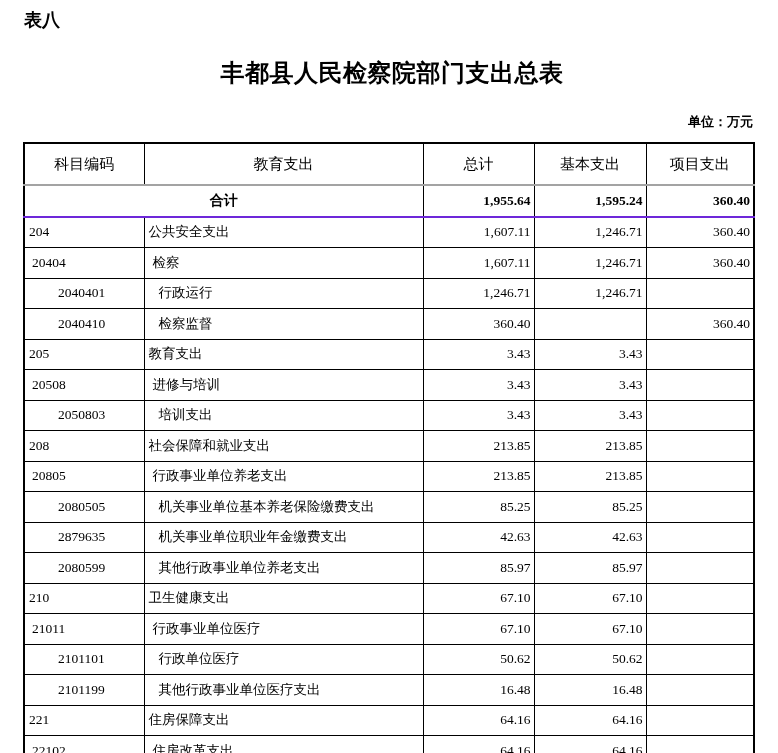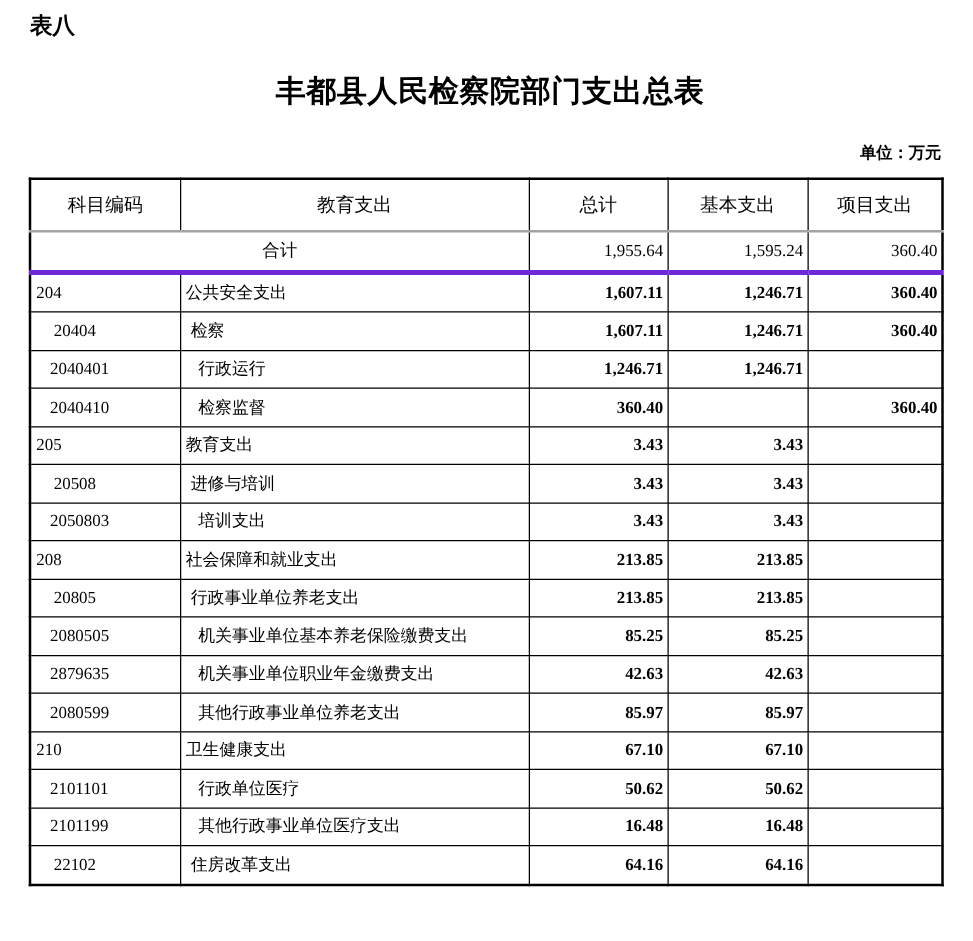--- a/index.html
+++ b/index.html
@@ -63,38 +63,37 @@
     font-size: 15px;
     font-weight: normal;
     text-align: center;
     border-bottom: 2px solid #a3a3a3;
   }
   table.grid tbody td {
     height: 27.5px;
     font-size: 13.5px;
   }
   tr.total-row td {
-    font-weight: normal;
-    border-bottom: 4px solid #6d28d9;
+    font-weight: bold;
+    border-bottom: 2px solid #6d28d9;
   }
   tr.total-row td.total-label {
     text-align: center;
     font-size: 14px;
   }
   td.num {
     text-align: right;
     padding-right: 3px;
-    font-weight: bold;
   }
   td.code, td.name {
     text-align: left;
   }
   td.code.lvl1 { padding-left: 4px; margin-left: 12px; }
-  td.code.lvl2 { padding-left: 18px; margin-left: 10px; }
-  td.code.lvl3 { padding-left: 15px; }
+  td.code.lvl2 { padding-left: 7px; margin-left: 10px; }
+  td.code.lvl3 { padding-left: 33px; }
   td.name.lvl1 { padding-left: 4px; }
   td.name.lvl2 { padding-left: 8px; }
   td.name.lvl3 { padding-left: 14px; }
 </style>
 </head>
 <body>
 
 <div class="corner-label">表八</div>
 
 <h1 class="doc-title">丰都县人民检察院部门支出总表</h1>
@@ -210,34 +209,48 @@
         <td class="num"></td>
       </tr>
       <tr>
         <td class="code lvl1">210</td>
         <td class="name lvl1">卫生健康支出</td>
         <td class="num">67.10</td>
         <td class="num">67.10</td>
         <td class="num"></td>
       </tr>
       <tr>
+        <td class="code lvl2">21011</td>
+        <td class="name lvl2">行政事业单位医疗</td>
+        <td class="num">67.10</td>
+        <td class="num">67.10</td>
+        <td class="num"></td>
+      </tr>
+      <tr>
         <td class="code lvl3">2101101</td>
         <td class="name lvl3">行政单位医疗</td>
         <td class="num">50.62</td>
         <td class="num">50.62</td>
         <td class="num"></td>
       </tr>
       <tr>
         <td class="code lvl3">2101199</td>
         <td class="name lvl3">其他行政事业单位医疗支出</td>
         <td class="num">16.48</td>
         <td class="num">16.48</td>
         <td class="num"></td>
       </tr>
       <tr>
+        <td class="code lvl1">221</td>
+        <td class="name lvl1">住房保障支出</td>
+        <td class="num">64.16</td>
+        <td class="num">64.16</td>
+        <td class="num"></td>
+      </tr>
+      <tr>
         <td class="code lvl2">22102</td>
         <td class="name lvl2">住房改革支出</td>
         <td class="num">64.16</td>
         <td class="num">64.16</td>
         <td class="num"></td>
       </tr>
     </tbody>
 </table>
 
 </body></html>

